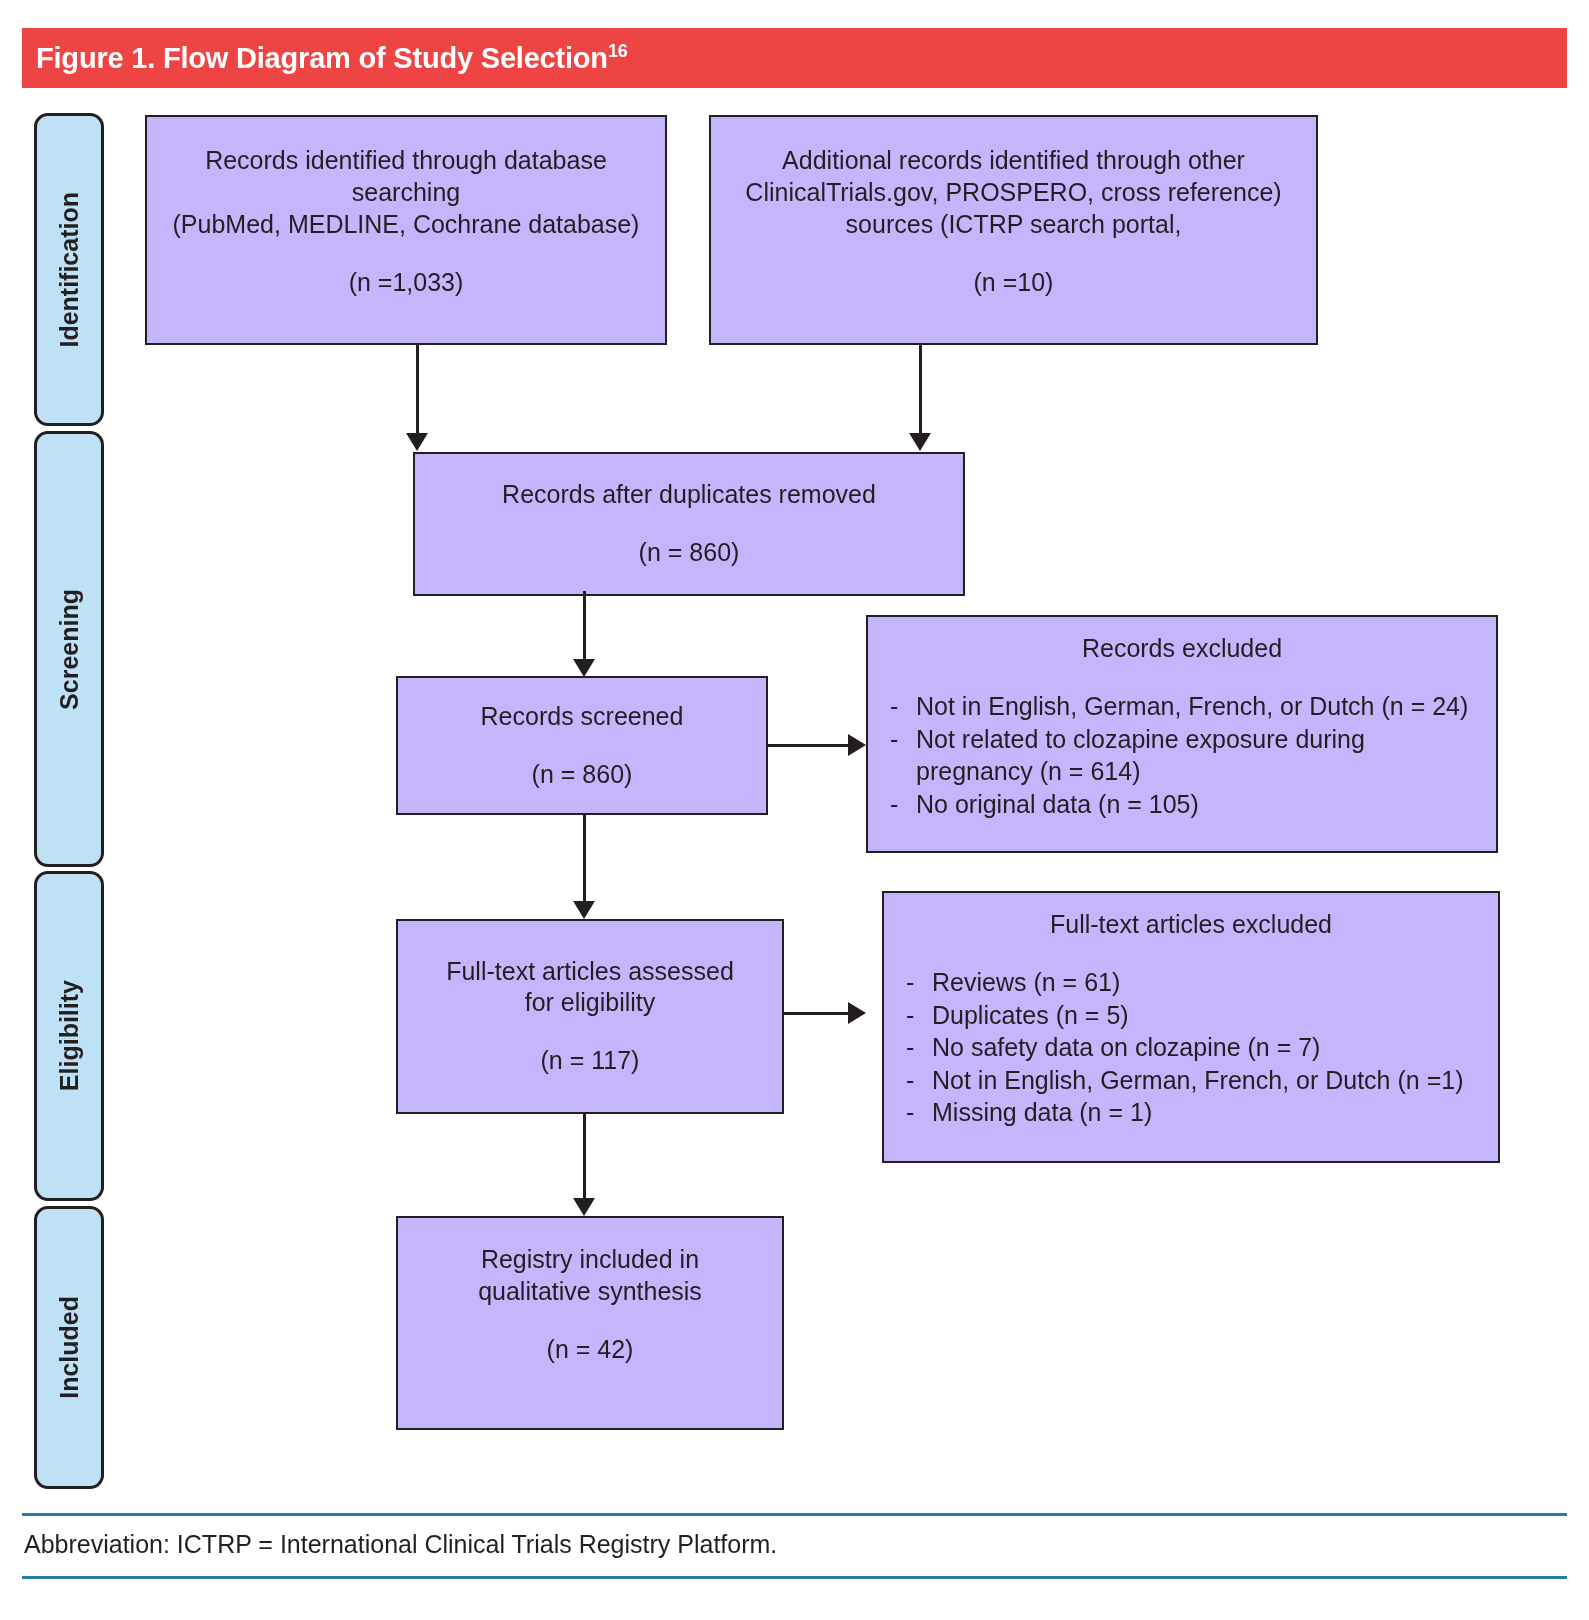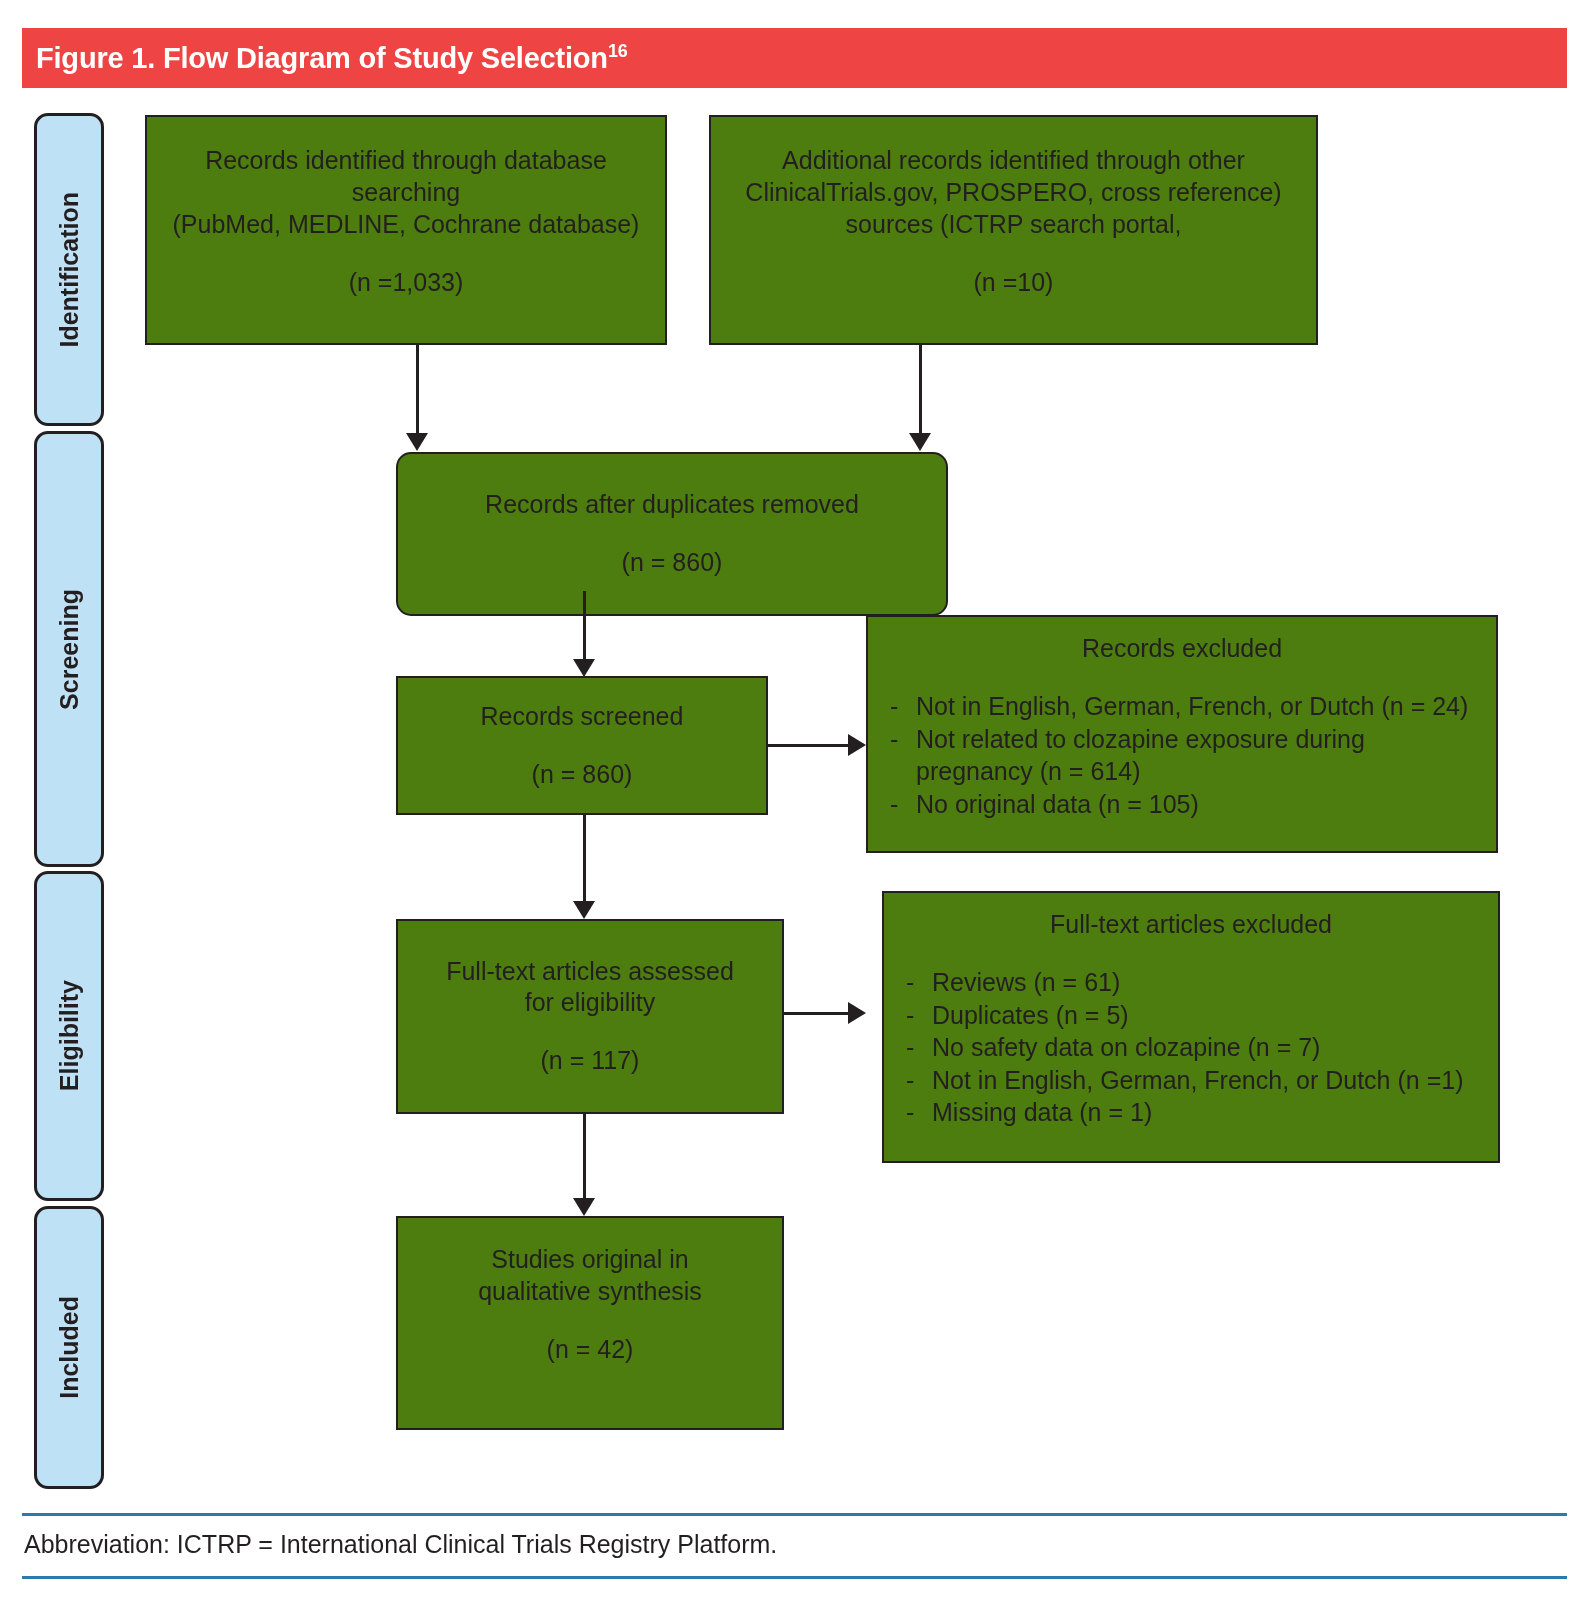--- a/index.html
+++ b/index.html
@@ -64,21 +64,21 @@
     font-size: 25px;
     font-weight: bold;
     color: #231f20;
     letter-spacing: 0px;
     white-space: nowrap;
   }
 
   
   .flow-box {
     position: absolute;
-    background: #4d7c0f;
+    background: #c4b5fd;
     border: 2.5px solid #231f20;
     box-sizing: border-box;
   }
   .box-body {
     position: absolute;
     left: 0;
     right: 0;
     text-align: center;
     font-size: 25px;
     line-height: 1.27;
@@ -205,21 +205,21 @@
       <div class="box-n">(n =10)</div>
     </div>
   </div>
 
   <div class="conn-v" style="left:416px; top:345px; height:88px;"></div>
   <div class="arrow-down" style="left:406px; top:433px;"></div>
 
   <div class="conn-v" style="left:919px; top:345px; height:88px;"></div>
   <div class="arrow-down" style="left:909px; top:433px;"></div>
 
-  <div class="flow-box" style="left:396px; top:452px; width:552px; height:164px;border-radius:15px;">
+  <div class="flow-box" style="left:413px; top:452px; width:552px; height:144px;">
     <div class="box-body centered-mid">
       <div>Records after duplicates removed</div>
       <div class="box-n">(n = 860)</div>
     </div>
   </div>
 
   <div class="conn-v" style="left:583px; top:591px; height:68px;"></div>
   <div class="arrow-down" style="left:573px; top:659px;"></div>
 
   <div class="flow-box" style="left:396px; top:676px; width:372px; height:139px;">
@@ -288,21 +288,21 @@
         <span class="excl-text">Missing data (n = 1)</span>
       </div>
     </div>
   </div>
 
   <div class="conn-v" style="left:583px; top:1114px; height:84px;"></div>
   <div class="arrow-down" style="left:573px; top:1198px;"></div>
 
   <div class="flow-box" style="left:396px; top:1216px; width:388px; height:214px;">
     <div class="box-body" style="top:26px;">
-      <div>Studies original in</div>
+      <div>Registry included in</div>
       <div>qualitative synthesis</div>
       <div class="box-n">(n = 42)</div>
     </div>
   </div>
 
   <div class="rule" style="top:1513px;"></div>
   <div class="footnote" style="top:1530px;text-align:right;">Abbreviation: ICTRP = International Clinical Trials Registry Platform.</div>
   <div class="rule" style="top:1576px;"></div>
 
 </div>

